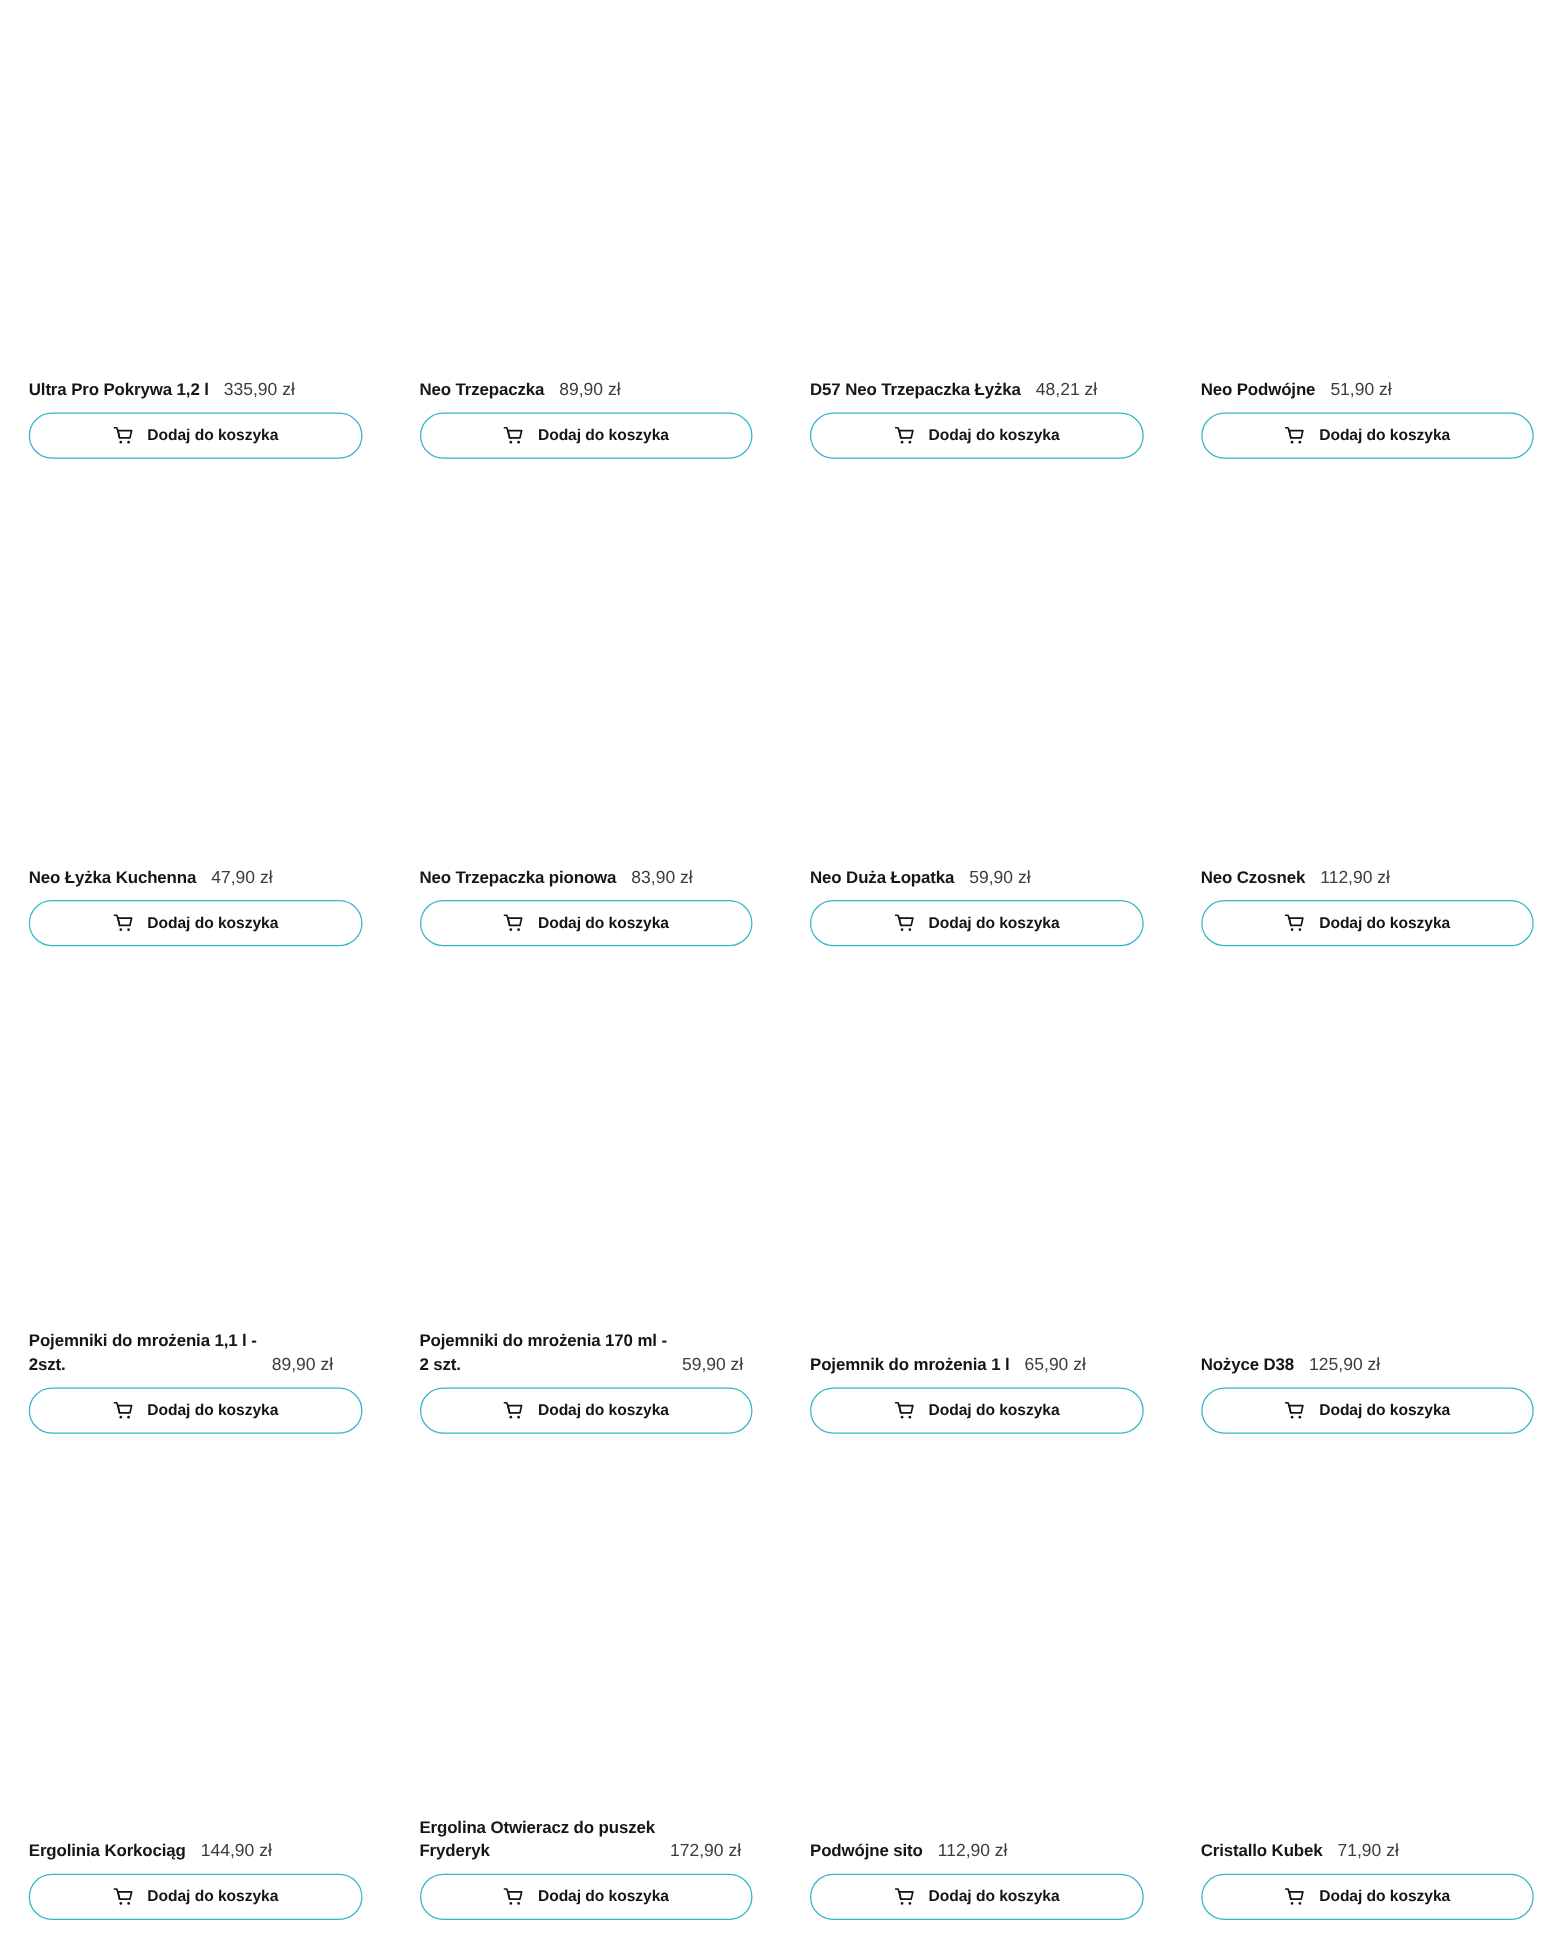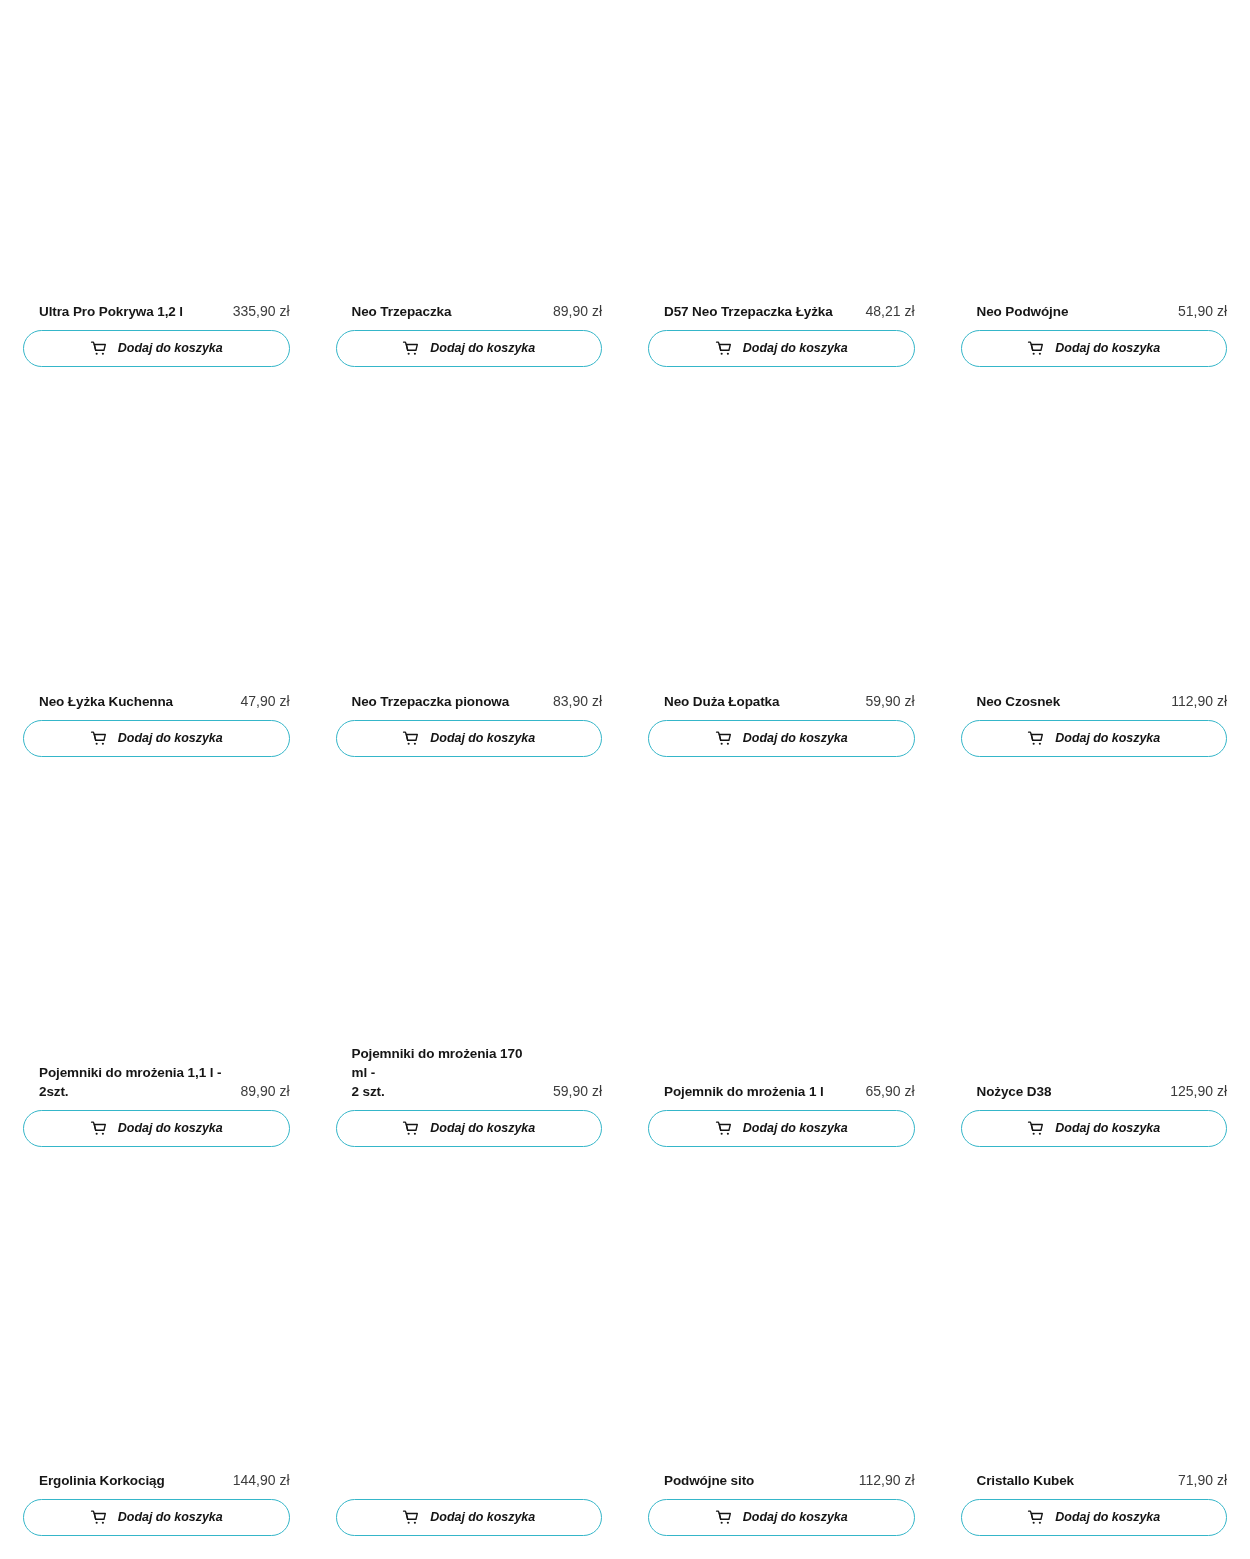--- a/index.html
+++ b/index.html
@@ -40,24 +40,23 @@
   
   .product-media {
     flex: 1 1 auto;
     min-height: 0;
     background: #ffffff;
   }
 
   .product-info {
     display: flex;
     align-items: flex-end;
-    justify-content: space-between;
+    justify-content: flex-start;
     gap: 12px;
     padding-bottom: 9px;
-    margin-left: 16px;
   }
 
   .product-title {
     font-size: 13.5px;
     font-weight: bold;
     line-height: 19px;
     letter-spacing: -0.1px;
     color: #161616;
     max-width: 200px;
     white-space: pre-line;
@@ -97,21 +96,20 @@
     color: #141414;
   }
   .cart-icon svg { display: block; }
 
   .add-to-cart-label {
     font-size: 12.5px;
     font-weight: bold;
     letter-spacing: -0.05px;
     color: #141414;
     line-height: 1;
-    font-style: italic;
   }
 
   
   .product-info.two-line .product-title { max-width: 215px; }
 </style>
 </head>
 <body>
 
 <div class="product-grid" id="product-grid">
     <div class="product-card">
@@ -358,20 +356,25 @@
           <path d="M8.0 14.5l-1.9-8.1"></path>
           <circle cx="9.4" cy="19.4" r="1.5" fill="currentColor" stroke="none"></circle>
           <circle cx="18.2" cy="19.4" r="1.5" fill="currentColor" stroke="none"></circle>
         </svg>
       </span>
       <span class="add-to-cart-label">Dodaj do koszyka</span>
     </button>
   </div>
     <div class="product-card">
     <div class="product-media"></div>
+    <div class="product-info two-line">
+      <div class="product-title">Ergolina Otwieracz do puszek
+Fryderyk</div>
+      <div class="product-price">172,90 zł</div>
+    </div>
     <button class="add-to-cart-button">
       <span class="cart-icon">
         <svg viewBox="0 0 24 24" width="17" height="17" fill="none" stroke="currentColor" stroke-width="1.9" stroke-linecap="round" stroke-linejoin="round">
           <path d="M2.2 3.1h2.6l1.1 3"></path>
           <path d="M6.1 6.4h15.5l-1.9 8.1H8.0z"></path>
           <path d="M8.0 14.5l-1.9-8.1"></path>
           <circle cx="9.4" cy="19.4" r="1.5" fill="currentColor" stroke="none"></circle>
           <circle cx="18.2" cy="19.4" r="1.5" fill="currentColor" stroke="none"></circle>
         </svg>
       </span>

